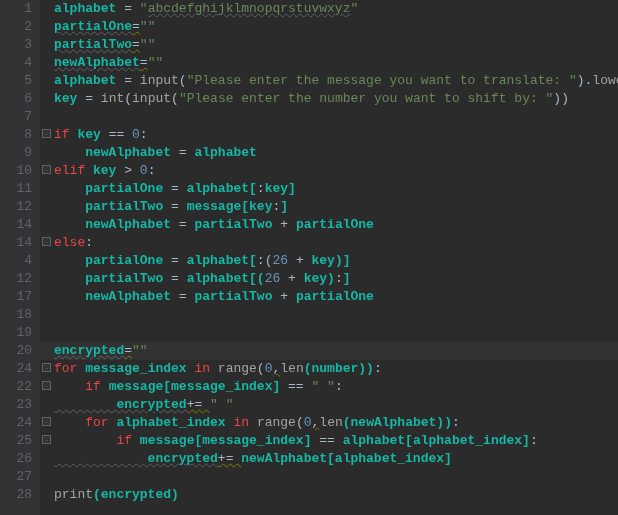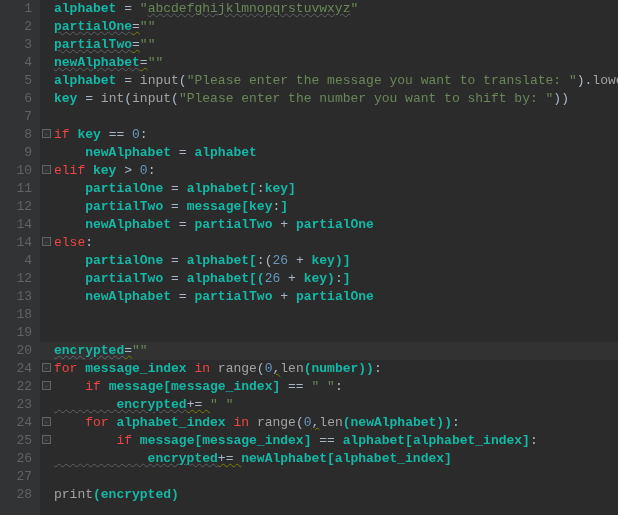--- a/index.html
+++ b/index.html
@@ -70,21 +70,21 @@
     <div>7</div>
     <div>8</div>
     <div>9</div>
     <div>10</div>
     <div>11</div>
     <div>12</div>
     <div>14</div>
     <div>14</div>
     <div>4</div>
     <div>12</div>
-    <div>13</div>
+    <div>17</div>
     <div>18</div>
     <div>19</div>
     <div>20</div>
     <div>24</div>
     <div>22</div>
     <div>23</div>
     <div>24</div>
     <div>25</div>
     <div>26</div>
     <div>27</div>

